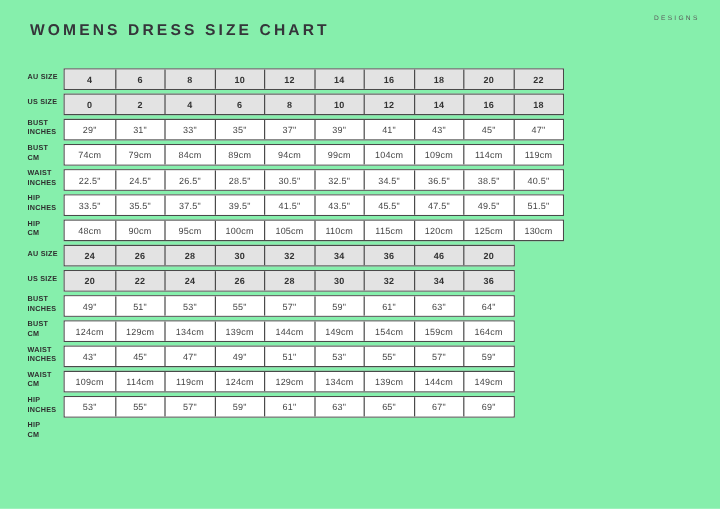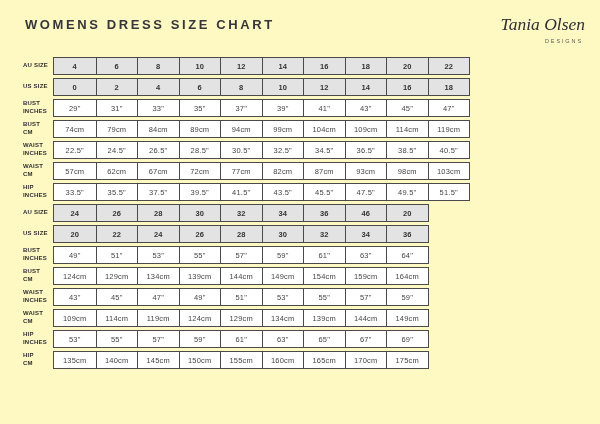--- a/index.html
+++ b/index.html
@@ -3,21 +3,21 @@
 <meta charset="utf-8">
 <style>
   * { margin: 0; padding: 0; box-sizing: border-box; }
   html, body { background: #ffffff; }
   body {
     width: 600px; height: 424px;
     font-family: "Liberation Sans", sans-serif;
     position: relative;
     overflow: hidden;
   }
-  .page { position: absolute; inset: 0; background: #fef9c3; }
+  .page { position: absolute; inset: 0; background: #86efac; }
 
   .page-title {
     position: absolute; left: 25px; top: 17px;
     font-size: 13px; font-weight: 600;
     letter-spacing: 2.6px; color: #35353a;
   }
 
   .logo { position: absolute; right: 15px; top: 12px; text-align: right; }
   .logo-name {
     font-family: "Liberation Serif", serif;
@@ -59,21 +59,20 @@
   }
 </style>
 </head>
 <body>
 
 <div class="page">
 
   <div class="page-title">WOMENS DRESS SIZE CHART</div>
 
   <div class="logo">
-    <div class="logo-name">Tania Olsen</div>
     <div class="logo-tagline">DESIGNS</div>
   </div>
 
   <div class="tables" id="tables">
       <div class="size-table">
         <div class="size-row row-header">
           <div class="row-label">AU SIZE</div>
           <div class="cells">
             <div class="cell">4</div>
             <div class="cell">6</div>
@@ -144,51 +143,51 @@
             <div class="cell">28.5"</div>
             <div class="cell">30.5"</div>
             <div class="cell">32.5"</div>
             <div class="cell">34.5"</div>
             <div class="cell">36.5"</div>
             <div class="cell">38.5"</div>
             <div class="cell">40.5"</div>
           </div>
         </div>
         <div class="size-row">
-          <div class="row-label">WAIST
-CM</div>
-          <div class="cells">
-            <div class="cell">57cm</div>
-            <div class="cell">62cm</div>
-            <div class="cell">67cm</div>
-            <div class="cell">72cm</div>
-            <div class="cell">77cm</div>
-            <div class="cell">82cm</div>
-            <div class="cell">87cm</div>
-            <div class="cell">93cm</div>
-            <div class="cell">98cm</div>
-            <div class="cell">103cm</div>
-          </div>
-        </div>
-        <div class="size-row">
           <div class="row-label">HIP
 INCHES</div>
           <div class="cells">
             <div class="cell">33.5"</div>
             <div class="cell">35.5"</div>
             <div class="cell">37.5"</div>
             <div class="cell">39.5"</div>
             <div class="cell">41.5"</div>
             <div class="cell">43.5"</div>
             <div class="cell">45.5"</div>
             <div class="cell">47.5"</div>
             <div class="cell">49.5"</div>
             <div class="cell">51.5"</div>
           </div>
         </div>
+        <div class="size-row">
+          <div class="row-label">HIP
+CM</div>
+          <div class="cells">
+            <div class="cell">48cm</div>
+            <div class="cell">90cm</div>
+            <div class="cell">95cm</div>
+            <div class="cell">100cm</div>
+            <div class="cell">105cm</div>
+            <div class="cell">110cm</div>
+            <div class="cell">115cm</div>
+            <div class="cell">120cm</div>
+            <div class="cell">125cm</div>
+            <div class="cell">130cm</div>
+          </div>
+        </div>
       </div>
       <div class="size-table">
         <div class="size-row row-header">
           <div class="row-label">AU SIZE</div>
           <div class="cells">
             <div class="cell">24</div>
             <div class="cell">26</div>
             <div class="cell">28</div>
             <div class="cell">30</div>
             <div class="cell">32</div>
@@ -283,28 +282,17 @@
             <div class="cell">61"</div>
             <div class="cell">63"</div>
             <div class="cell">65"</div>
             <div class="cell">67"</div>
             <div class="cell">69"</div>
           </div>
         </div>
         <div class="size-row">
           <div class="row-label">HIP
 CM</div>
-          <div class="cells">
-            <div class="cell">135cm</div>
-            <div class="cell">140cm</div>
-            <div class="cell">145cm</div>
-            <div class="cell">150cm</div>
-            <div class="cell">155cm</div>
-            <div class="cell">160cm</div>
-            <div class="cell">165cm</div>
-            <div class="cell">170cm</div>
-            <div class="cell">175cm</div>
-          </div>
         </div>
       </div>
     </div>
 
 </div>
 
 </body></html>

